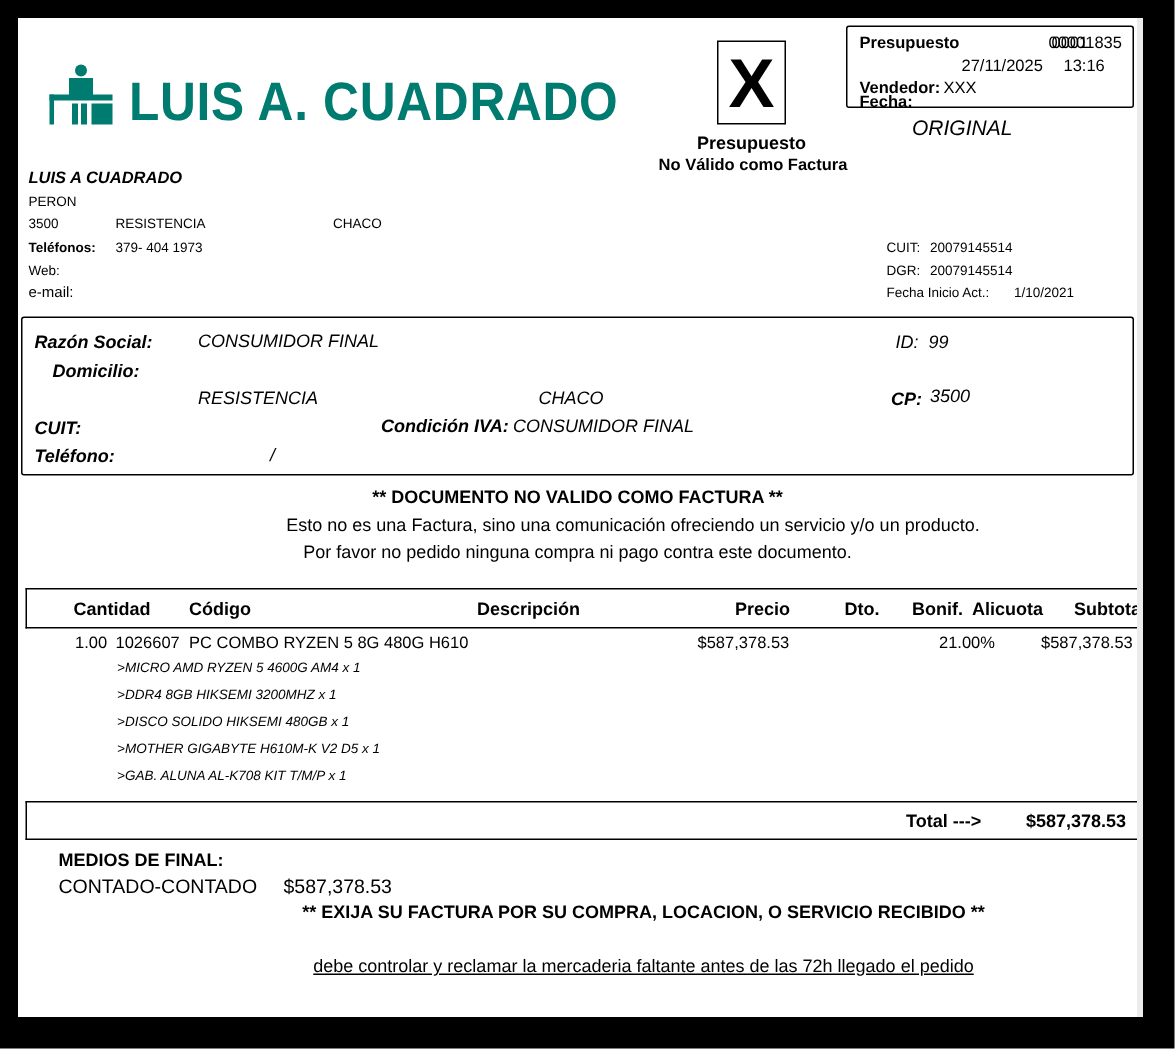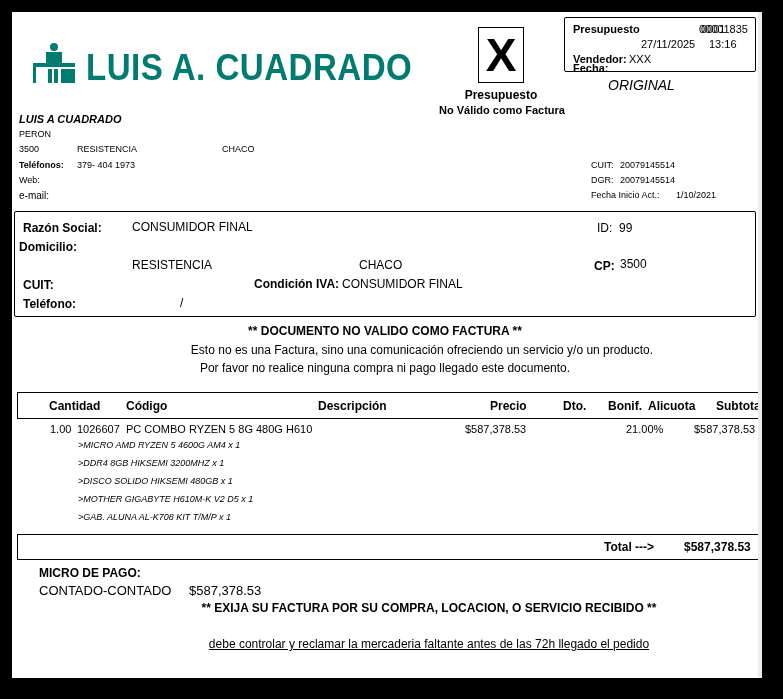--- a/index.html
+++ b/index.html
@@ -44,21 +44,21 @@
   .original { left: 596px; top: 65px; font-size: 14px; font-style: italic; }
 
   
   .ci { font-size: 9px; }
 
   
   .client {
     position: absolute; left: 2px; top: 199px; width: 740px; height: 104px;
     border: 1px solid #000; border-radius: 2px; font-size: 12px;
   }
-  .client .abs { font-size: 12px; }
+  .client .abs { font-size: 12px; font-style: italic; }
 
   .notice { font-size: 12px; width: 746px; text-align: center; left: 0; }
 
   
   .thead-line { position: absolute; left: 5px; width: 741px; height: 1px; background: #000; }
   .thead-left { position: absolute; left: 5px; top: 380px; width: 1px; height: 27px; background: #000; }
   .th { font-size: 12px; font-weight: bold; top: 387px; margin-left: 28px; }
   .td { font-size: 11px; top: 411px; }
   .sub { font-size: 9px; font-style: italic; left: 66px; }
 
@@ -121,35 +121,35 @@
   <div class="abs ci" style="left:579px;top:163px;">DGR:</div>
   <div class="abs ci" style="left:608px;top:163px;">20079145514</div>
   <div class="abs ci" style="left:579px;top:178px;">Fecha Inicio Act.:</div>
   <div class="abs ci" style="left:664px;top:178px;">1/10/2021</div>
 
   <div class="client">
     <div class="abs b" style="left:8px;top:9px;">Razón Social:</div>
     <div class="abs" style="left:117px;top:8px;">CONSUMIDOR FINAL</div>
     <div class="abs" style="left:582px;top:9px;">ID:</div>
     <div class="abs" style="left:604px;top:9px;">99</div>
-    <div class="abs b" style="left:4px;top:28px;">Domicilio:</div>
+    <div class="abs b" style="left:20px;top:28px;">Domicilio:</div>
     <div class="abs" style="left:117px;top:46px;">RESISTENCIA</div>
     <div class="abs" style="left:344px;top:46px;">CHACO</div>
     <div class="abs b" style="left:579px;top:47px;">CP:</div>
     <div class="abs" style="left:605px;top:45px;">3500</div>
     <div class="abs b" style="left:8px;top:66px;">CUIT:</div>
     <div class="abs b" style="left:239px;top:65px;">Condición IVA:</div>
     <div class="abs" style="left:327px;top:65px;">CONSUMIDOR FINAL</div>
     <div class="abs b" style="left:8px;top:85px;">Teléfono:</div>
     <div class="abs" style="left:165px;top:84px;">/</div>
   </div>
 
   <div class="abs notice b" style="top:312px;">** DOCUMENTO NO VALIDO COMO FACTURA **</div>
   <div class="abs notice" style="top:331px;margin-left:37px;">Esto no es una Factura, sino una comunicación ofreciendo un servicio y/o un producto.</div>
-  <div class="abs notice" style="top:349px;">Por favor no realice ninguna compra ni pago llegado este documento.</div>
+  <div class="abs notice" style="top:349px;">Por favor no pedido ninguna compra ni pago contra este documento.</div>
 
   <div class="thead-line" style="top:380px;"></div>
   <div class="thead-left"></div>
   <div class="thead-line" style="top:406px;"></div>
   <div class="abs th" style="left:9px;">Cantidad</div>
   <div class="abs th" style="left:86px;">Código</div>
   <div class="abs th" style="left:278px;">Descripción</div>
   <div class="abs th" style="left:450px;">Precio</div>
   <div class="abs th" style="left:523px;">Dto.</div>
   <div class="abs th" style="left:568px;">Bonif.</div>
@@ -167,20 +167,20 @@
     <div class="abs sub" style="top:446px;">&gt;DDR4 8GB HIKSEMI 3200MHZ x 1</div>
     <div class="abs sub" style="top:464px;">&gt;DISCO SOLIDO HIKSEMI 480GB x 1</div>
     <div class="abs sub" style="top:482px;">&gt;MOTHER GIGABYTE H610M-K V2 D5 x 1</div>
     <div class="abs sub" style="top:500px;">&gt;GAB. ALUNA AL-K708 KIT T/M/P x 1</div>
   </div>
 
   <div class="total-box"></div>
   <div class="abs total-lbl">Total ---&gt;</div>
   <div class="abs total-val">$587,378.53</div>
 
-  <div class="abs b" style="left:27px;top:554px;font-size:12px;">MICRO DE PAGO:</div>
+  <div class="abs b" style="left:27px;top:554px;font-size:12px;">MEDIOS DE FINAL:</div>
   <div class="abs" style="left:27px;top:571px;font-size:13px;">CONTADO-CONTADO</div>
   <div class="abs" style="left:177px;top:571px;font-size:13px;">$587,378.53</div>
 
   <div class="abs foot foot-center b" style="top:589px;">** EXIJA SU FACTURA POR SU COMPRA, LOCACION, O SERVICIO RECIBIDO **</div>
   <div class="abs foot foot-center" style="top:625px;text-decoration:underline;">debe controlar y reclamar la mercaderia faltante antes de las 72h llegado el pedido</div>
 </div>
 <div class="shadow"></div>
 
 </body></html>

